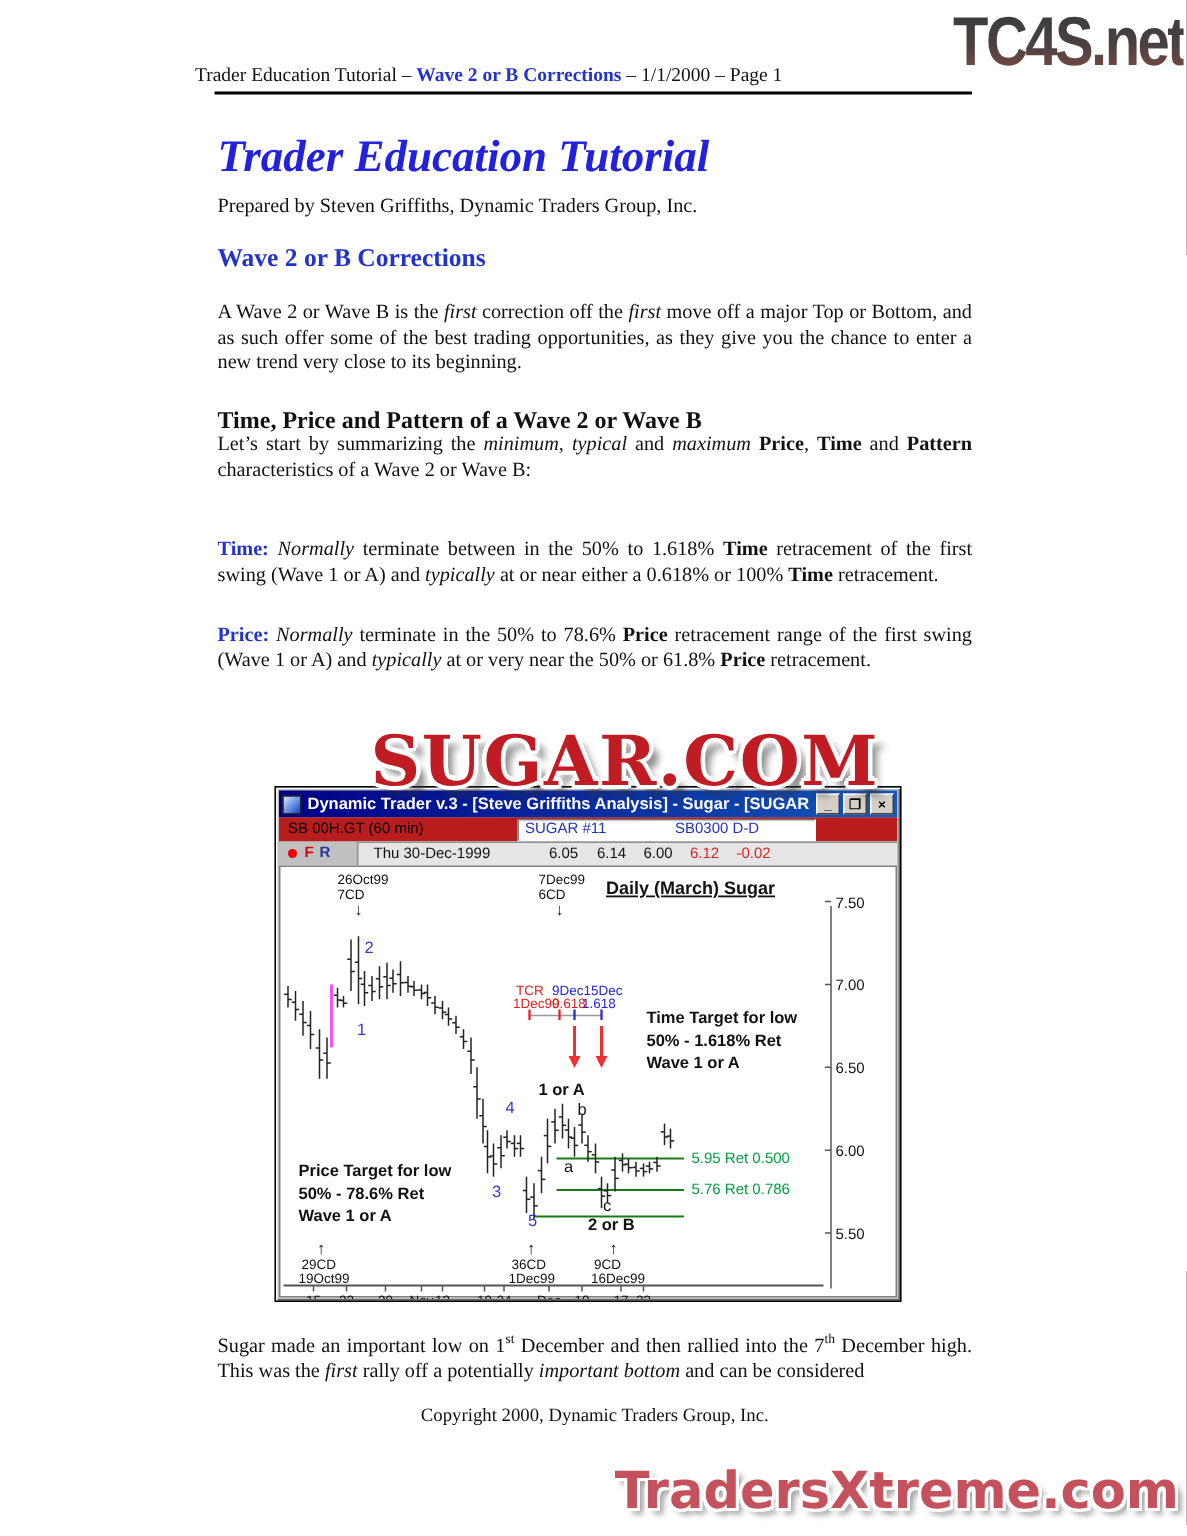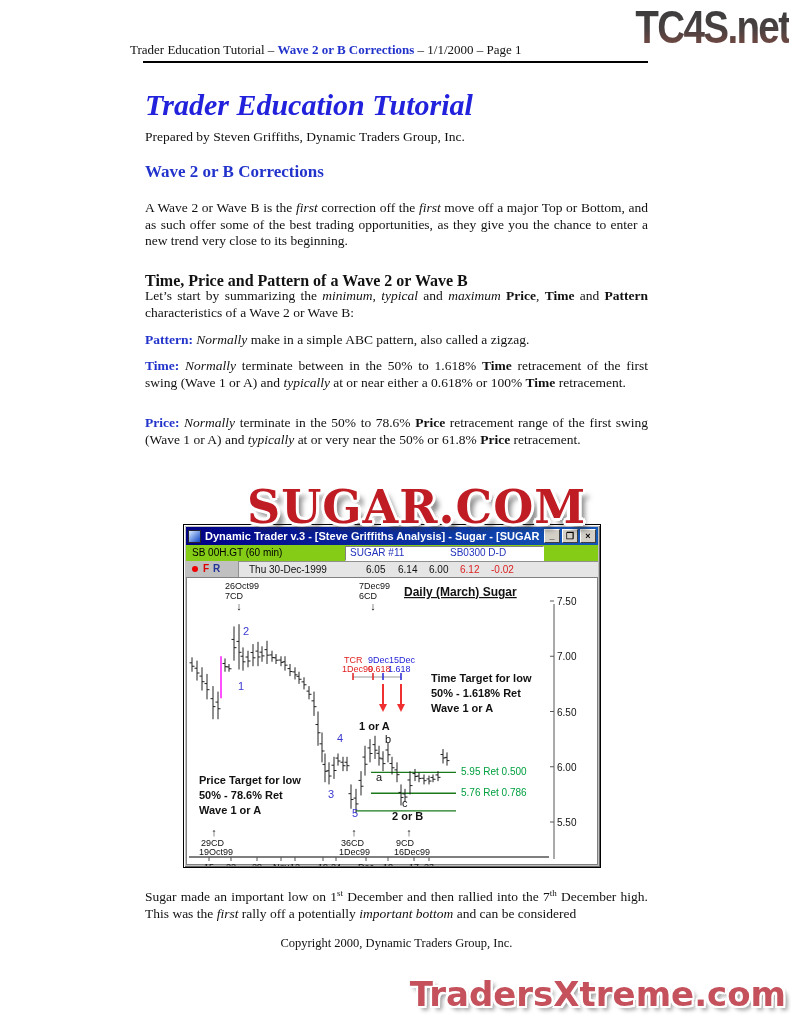--- a/index.html
+++ b/index.html
@@ -43,21 +43,21 @@
        font-family:"Liberation Sans",sans-serif;z-index:2;box-sizing:border-box;}
   .titlebar{position:absolute;left:2px;top:2px;right:2px;height:18px;
        background:linear-gradient(90deg,#000085,#1458b8);color:#fff;font-weight:bold;font-size:11px;
        display:flex;align-items:center;padding:0 2px;white-space:nowrap;overflow:hidden;box-sizing:border-box;}
   .app-icon{flex:0 0 13px;width:13px;height:13px;margin-right:4px;border:1px solid #223;
        background:linear-gradient(135deg,#cfe4ff 5%,#2255cc 90%);box-sizing:border-box;}
   .title-text{flex:1;overflow:hidden;}
   .win-btn{flex:0 0 16px;width:16px;height:14px;background:#d4d0c8;border:1px solid;
        border-color:#fff #404040 #404040 #fff;font-size:9px;line-height:12px;text-align:center;
        color:#000;margin-left:2px;font-weight:bold;box-sizing:border-box;}
-  .row2{position:absolute;left:2px;top:20px;right:2px;height:16px;background:#84cc16;
+  .row2{position:absolute;left:2px;top:20px;right:2px;height:16px;background:#b91c1c;
        font-size:10px;line-height:16px;color:#000;}
   .sym-left{position:absolute;left:6px;}
   .sym-box{position:absolute;left:159px;width:193px;top:1px;height:13px;background:#fff;
        border:1px solid;border-color:#808080 #fff #fff #808080;color:#2233bb;line-height:12px;
        padding-left:4px;font-size:10px;box-sizing:content-box;}
   .sym-right{position:absolute;left:104px;top:0;}
   .row3{position:absolute;left:2px;top:36px;right:2px;height:16px;background:#c0c0c0;
        font-size:10px;line-height:15px;}
   .dot{position:absolute;left:6px;top:5px;width:6px;height:6px;border-radius:50%;background:#e00;}
   .flag-f{position:absolute;left:17px;color:#d00;font-weight:bold;}
@@ -82,21 +82,20 @@
   <div class="hdr"><span>Trader Education Tutorial – </span><span class="hdr-blue">Wave 2 or B Corrections</span><span> – 1/1/2000 – Page 1</span></div>
   <div class="hdr-rule"></div>
 
   <div class="doc-title">Trader Education Tutorial</div>
   <div class="byline">Prepared by Steven Griffiths, Dynamic Traders Group, Inc.</div>
   <div class="sec-head">Wave 2 or B Corrections</div>
 
   <p class="para" style="top:200px"><span class="rt-n">A Wave 2 or Wave B is the </span><span class="rt-i">first</span><span class="rt-n"> correction off the </span><span class="rt-i">first</span><span class="rt-n"> move off a major Top or Bottom, and as such offer some of the best trading opportunities, as they give you the chance to enter a new trend very close to its beginning.</span></p>
   <div class="sub-head">Time, Price and Pattern of a Wave 2 or Wave B</div>
   <p class="para" style="top:288px"><span class="rt-n">Let’s start by summarizing the </span><span class="rt-i">minimum</span><span class="rt-n">, </span><span class="rt-i">typical</span><span class="rt-n"> and </span><span class="rt-i">maximum</span><span class="rt-n"> </span><span class="rt-b">Price</span><span class="rt-n">, </span><span class="rt-b">Time</span><span class="rt-n"> and </span><span class="rt-b">Pattern</span><span class="rt-n"> characteristics of a Wave 2 or Wave B:</span></p>
-  <p class="para" style="top:332px"><span class="rt-hb">Pattern:</span><span class="rt-n">  </span><span class="rt-i">Normally</span><span class="rt-n"> make in a simple ABC pattern, also called a zigzag.</span></p>
   <p class="para" style="top:358px"><span class="rt-hb">Time:</span><span class="rt-n">   </span><span class="rt-i">Normally</span><span class="rt-n"> terminate between in the 50% to 1.618% </span><span class="rt-b">Time</span><span class="rt-n"> retracement of the first swing (Wave 1 or A) and </span><span class="rt-i">typically</span><span class="rt-n"> at or near either a 0.618% or 100% </span><span class="rt-b">Time</span><span class="rt-n"> retracement.</span></p>
   <p class="para" style="top:415px"><span class="rt-hb">Price:</span><span class="rt-n">   </span><span class="rt-i">Normally</span><span class="rt-n"> terminate in the 50% to 78.6% </span><span class="rt-b">Price</span><span class="rt-n"> retracement range of the first swing (Wave 1 or A) and </span><span class="rt-i">typically</span><span class="rt-n"> at or very near the 50% or 61.8% </span><span class="rt-b">Price</span><span class="rt-n"> retracement.</span></p>
 
   <div class="win">
     <div class="titlebar">
       <span class="app-icon"></span>
       <span class="title-text">Dynamic Trader v.3 - [Steve Griffiths Analysis] - Sugar - [SUGAR ...</span>
       <span class="win-btn">_</span>
       <span class="win-btn">❐</span>
       <span class="win-btn">×</span>

